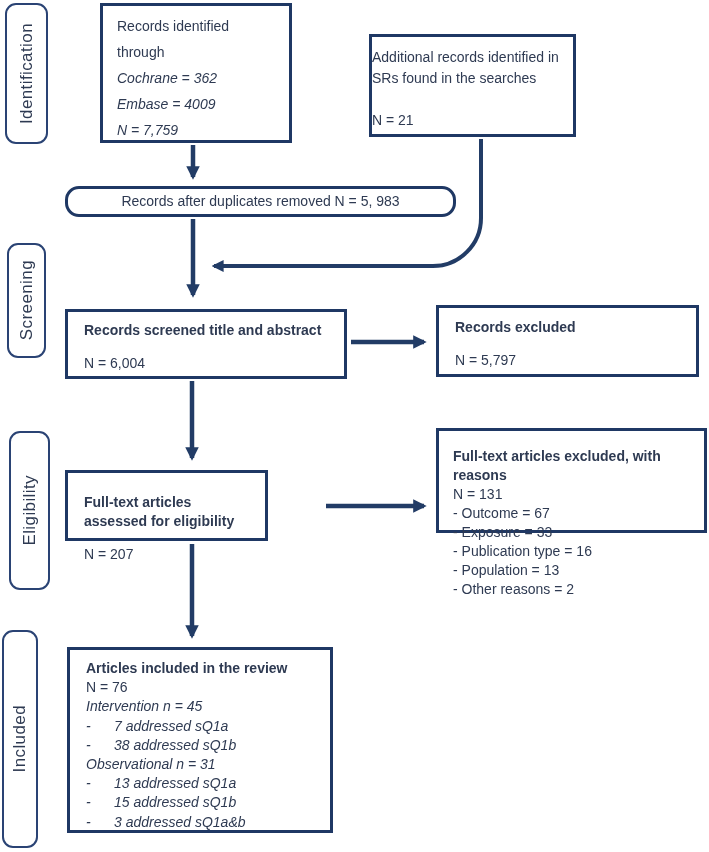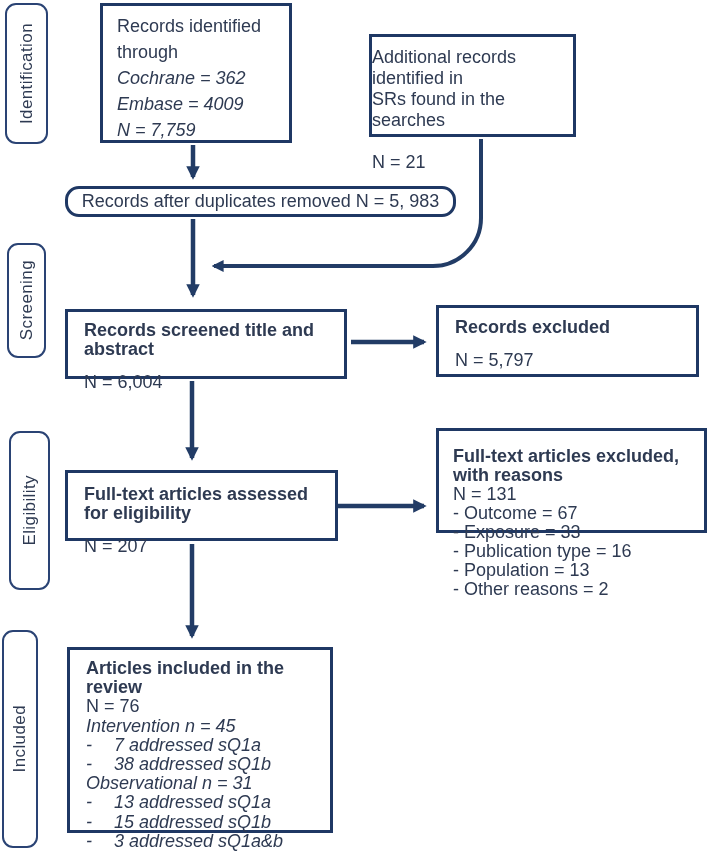--- a/index.html
+++ b/index.html
@@ -51,40 +51,40 @@
   #stage-screening      { left: 7px;  top: 243px; width: 39px; height: 115px; }
   #stage-eligibility    { left: 9px;  top: 431px; width: 41px; height: 159px; }
   #stage-included       { left: 2px;  top: 630px; width: 36px; height: 218px; }
 
   
   .box {
     position: absolute;
     box-sizing: border-box;
     border: 3px solid var(--border);
     background: var(--background);
-    font-size: 18px;
+    font-size: 14px;
     line-height: 19px;
     color: var(--text);
   }
   .box .title { font-weight: bold; }
   .italic { font-style: italic; }
   .ln26 { line-height: 26px; }
   .ln21 { line-height: 21px; }
   .spacer21 { height: 21px; }
   .gap14 { margin-bottom: 14px; }
   .dash-line { display: flex; }
   .dash-line .bullet { width: 28px; flex: none; }
 
   #box-identified { left: 100px; top: 3px;   width: 192px; height: 140px; padding: 7px 14px; }
   #box-additional { left: 369px; top: 34px;  width: 207px; height: 103px; padding: 10px 0; }
   #box-duplicates { left: 65px;  top: 186px; width: 391px; height: 31px;
                     display: flex; align-items: center; justify-content: center; text-align: center; border-radius: 14px; }
   #box-screened         { left: 65px;  top: 309px; width: 282px; height: 70px;  padding: 9px 16px; }
   #box-records-excluded { left: 436px; top: 305px; width: 263px; height: 72px;  padding: 10px 16px; }
-  #box-assessed         { left: 65px;  top: 470px; width: 273px; height: 71px;  padding: 12px 16px; }
+  #box-assessed         { left: 65px;  top: 470px; width: 203px; height: 71px;  padding: 20px 16px; }
   #box-fulltext-excluded{ left: 436px; top: 428px; width: 271px; height: 105px; padding: 16px 14px; line-height: 19px; }
   #box-included         { left: 67px;  top: 647px; width: 266px; height: 186px; padding: 9px 16px; line-height: 19.2px; }
 </style>
 </head>
 <body>
 
 <div class="canvas">
 
   <svg class="connectors" viewBox="0 0 709 852" xmlns="http://www.w3.org/2000/svg">
     <defs>

